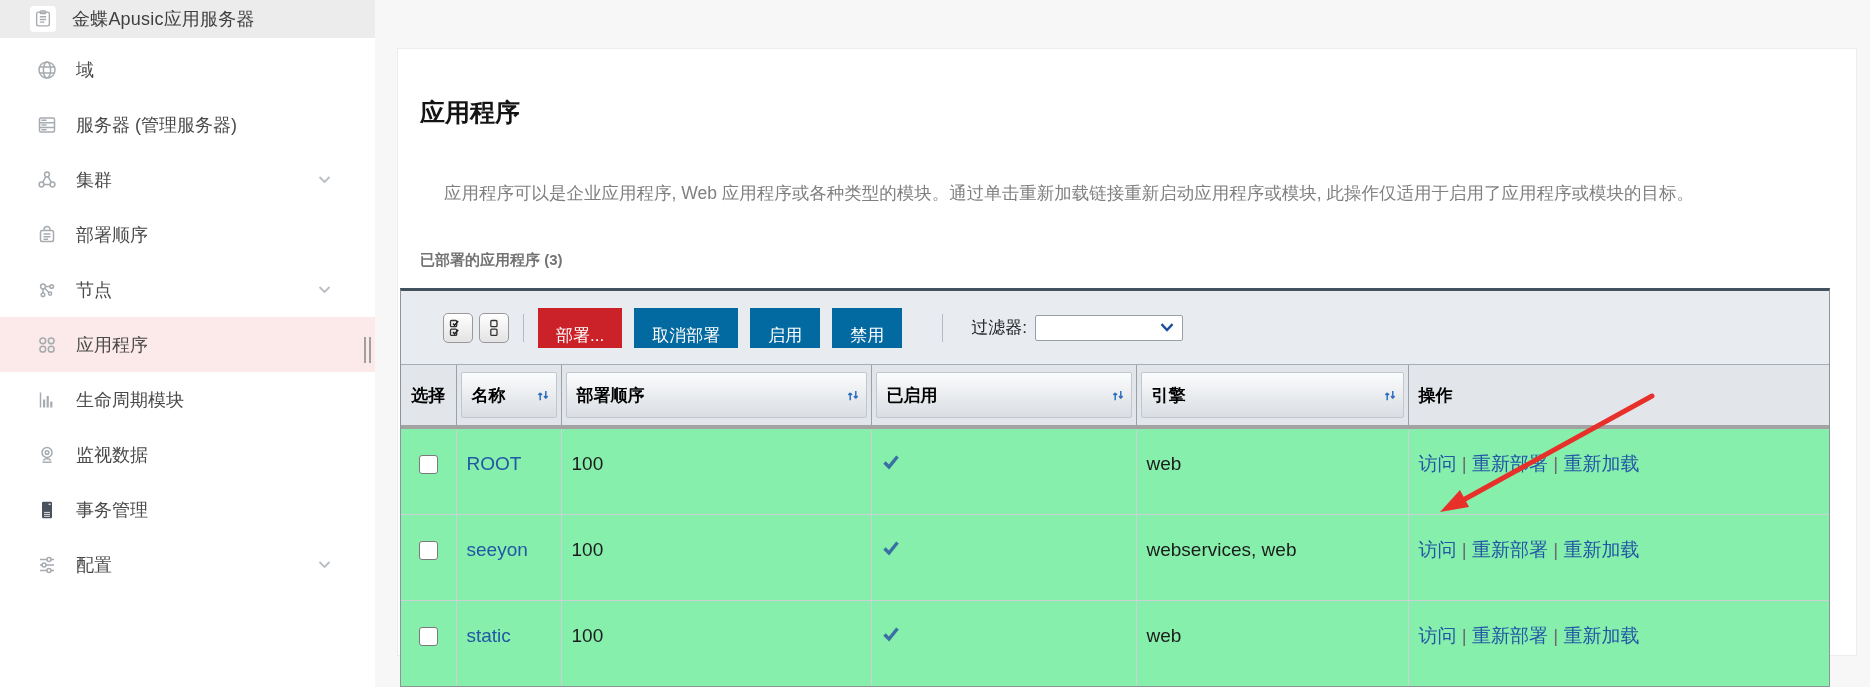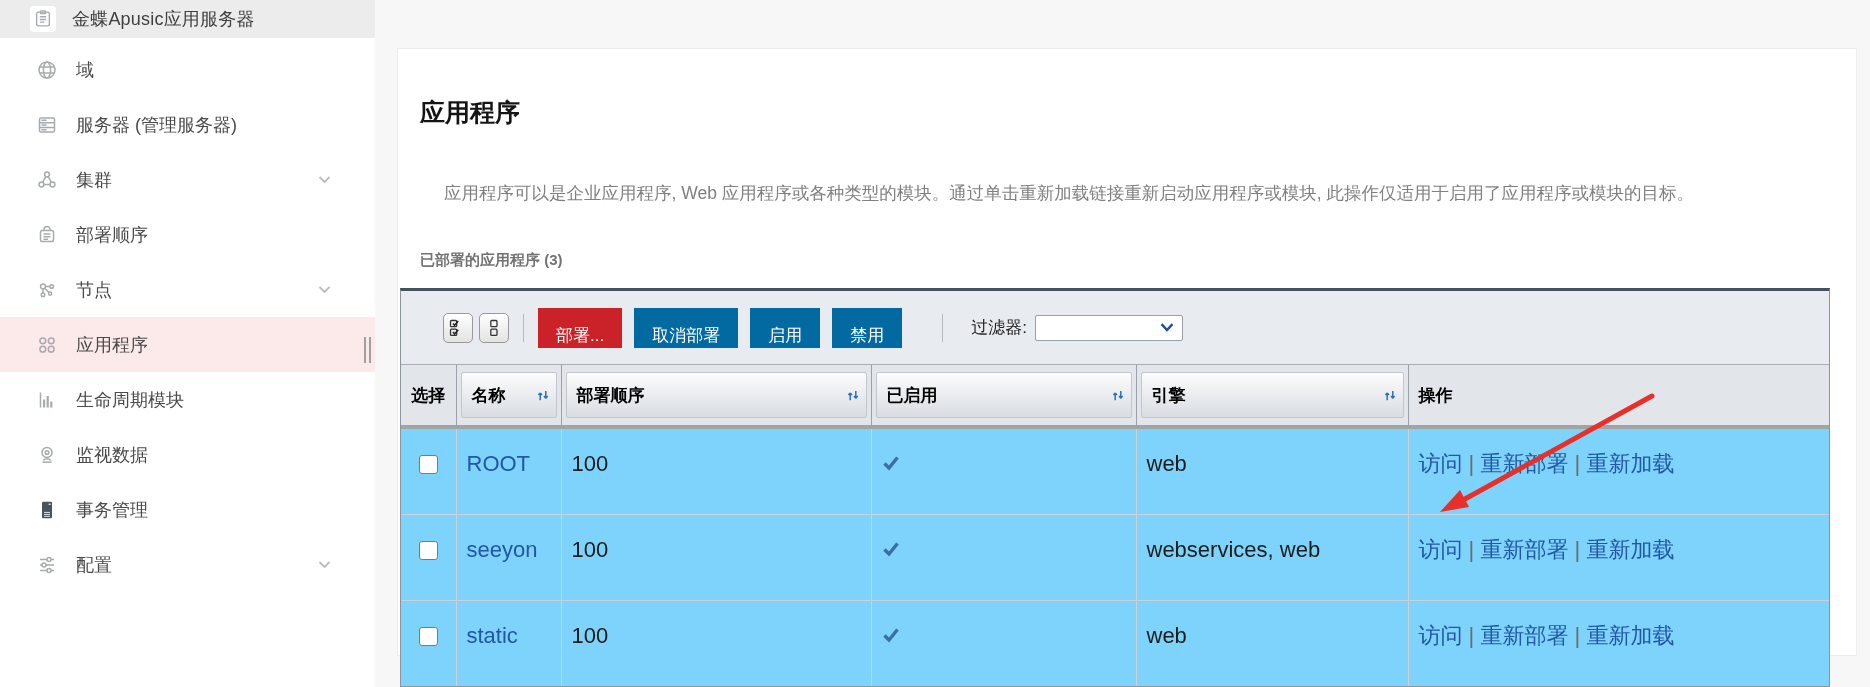--- a/index.html
+++ b/index.html
@@ -48,21 +48,21 @@
   table.apps{width:100%;border-collapse:collapse;table-layout:fixed;}
   thead th{height:60px;background:#e2e6ea;border-right:1px solid #9aa1a8;border-bottom:4px solid #a3a3a3;padding:0;font-size:17px;color:#000;text-align:left;}
   thead th:last-child{border-right:none;}
   th.plain{font-weight:bold;}
   th.plain .plbl{padding-left:10px;display:inline-block;}
   th.center{text-align:center;}
   .hcell{height:46px;margin:0 4px;background:linear-gradient(#fbfcfd,#d9dde2);border:1px solid #c2c7cd;border-radius:2px;
     display:flex;align-items:center;padding-left:10px;font-weight:bold;box-sizing:border-box;cursor:pointer;justify-content:center;}
   .hcell .spacer{flex:1;}
   .hcell svg{margin-right:6px;flex:0 0 auto;}
-  tbody td{height:69px;border-right:1px solid #ccd1d6;border-bottom:1px solid #ccd1d6;padding:0 0 16px 10px;font-size:22px;color:#1c1c1c;background:#7dd3fc;}
+  tbody td{height:69px;border-right:1px solid #ccd1d6;border-bottom:1px solid #ccd1d6;padding:0 0 16px 10px;font-size:19px;color:#1c1c1c;background:#86efac;}
   tbody td:last-child{border-right:none;}
   tbody tr:last-child td{border-bottom:none;}
   td.cbcell{text-align:center;padding-left:0;}
   .cb{display:inline-block;width:17px;height:17px;border:1.5px solid #7a7a7a;border-radius:3px;background:#fff;vertical-align:middle;cursor:pointer;}
   a.namelink{color:#2257a5;text-decoration:none;cursor:pointer;}
   a.alink{color:#2257a5;text-decoration:none;cursor:pointer;}
   .asep{color:#6c6c6c;}
   
   .anno{position:absolute;left:0;top:0;pointer-events:none;z-index:20;}
 </style>

